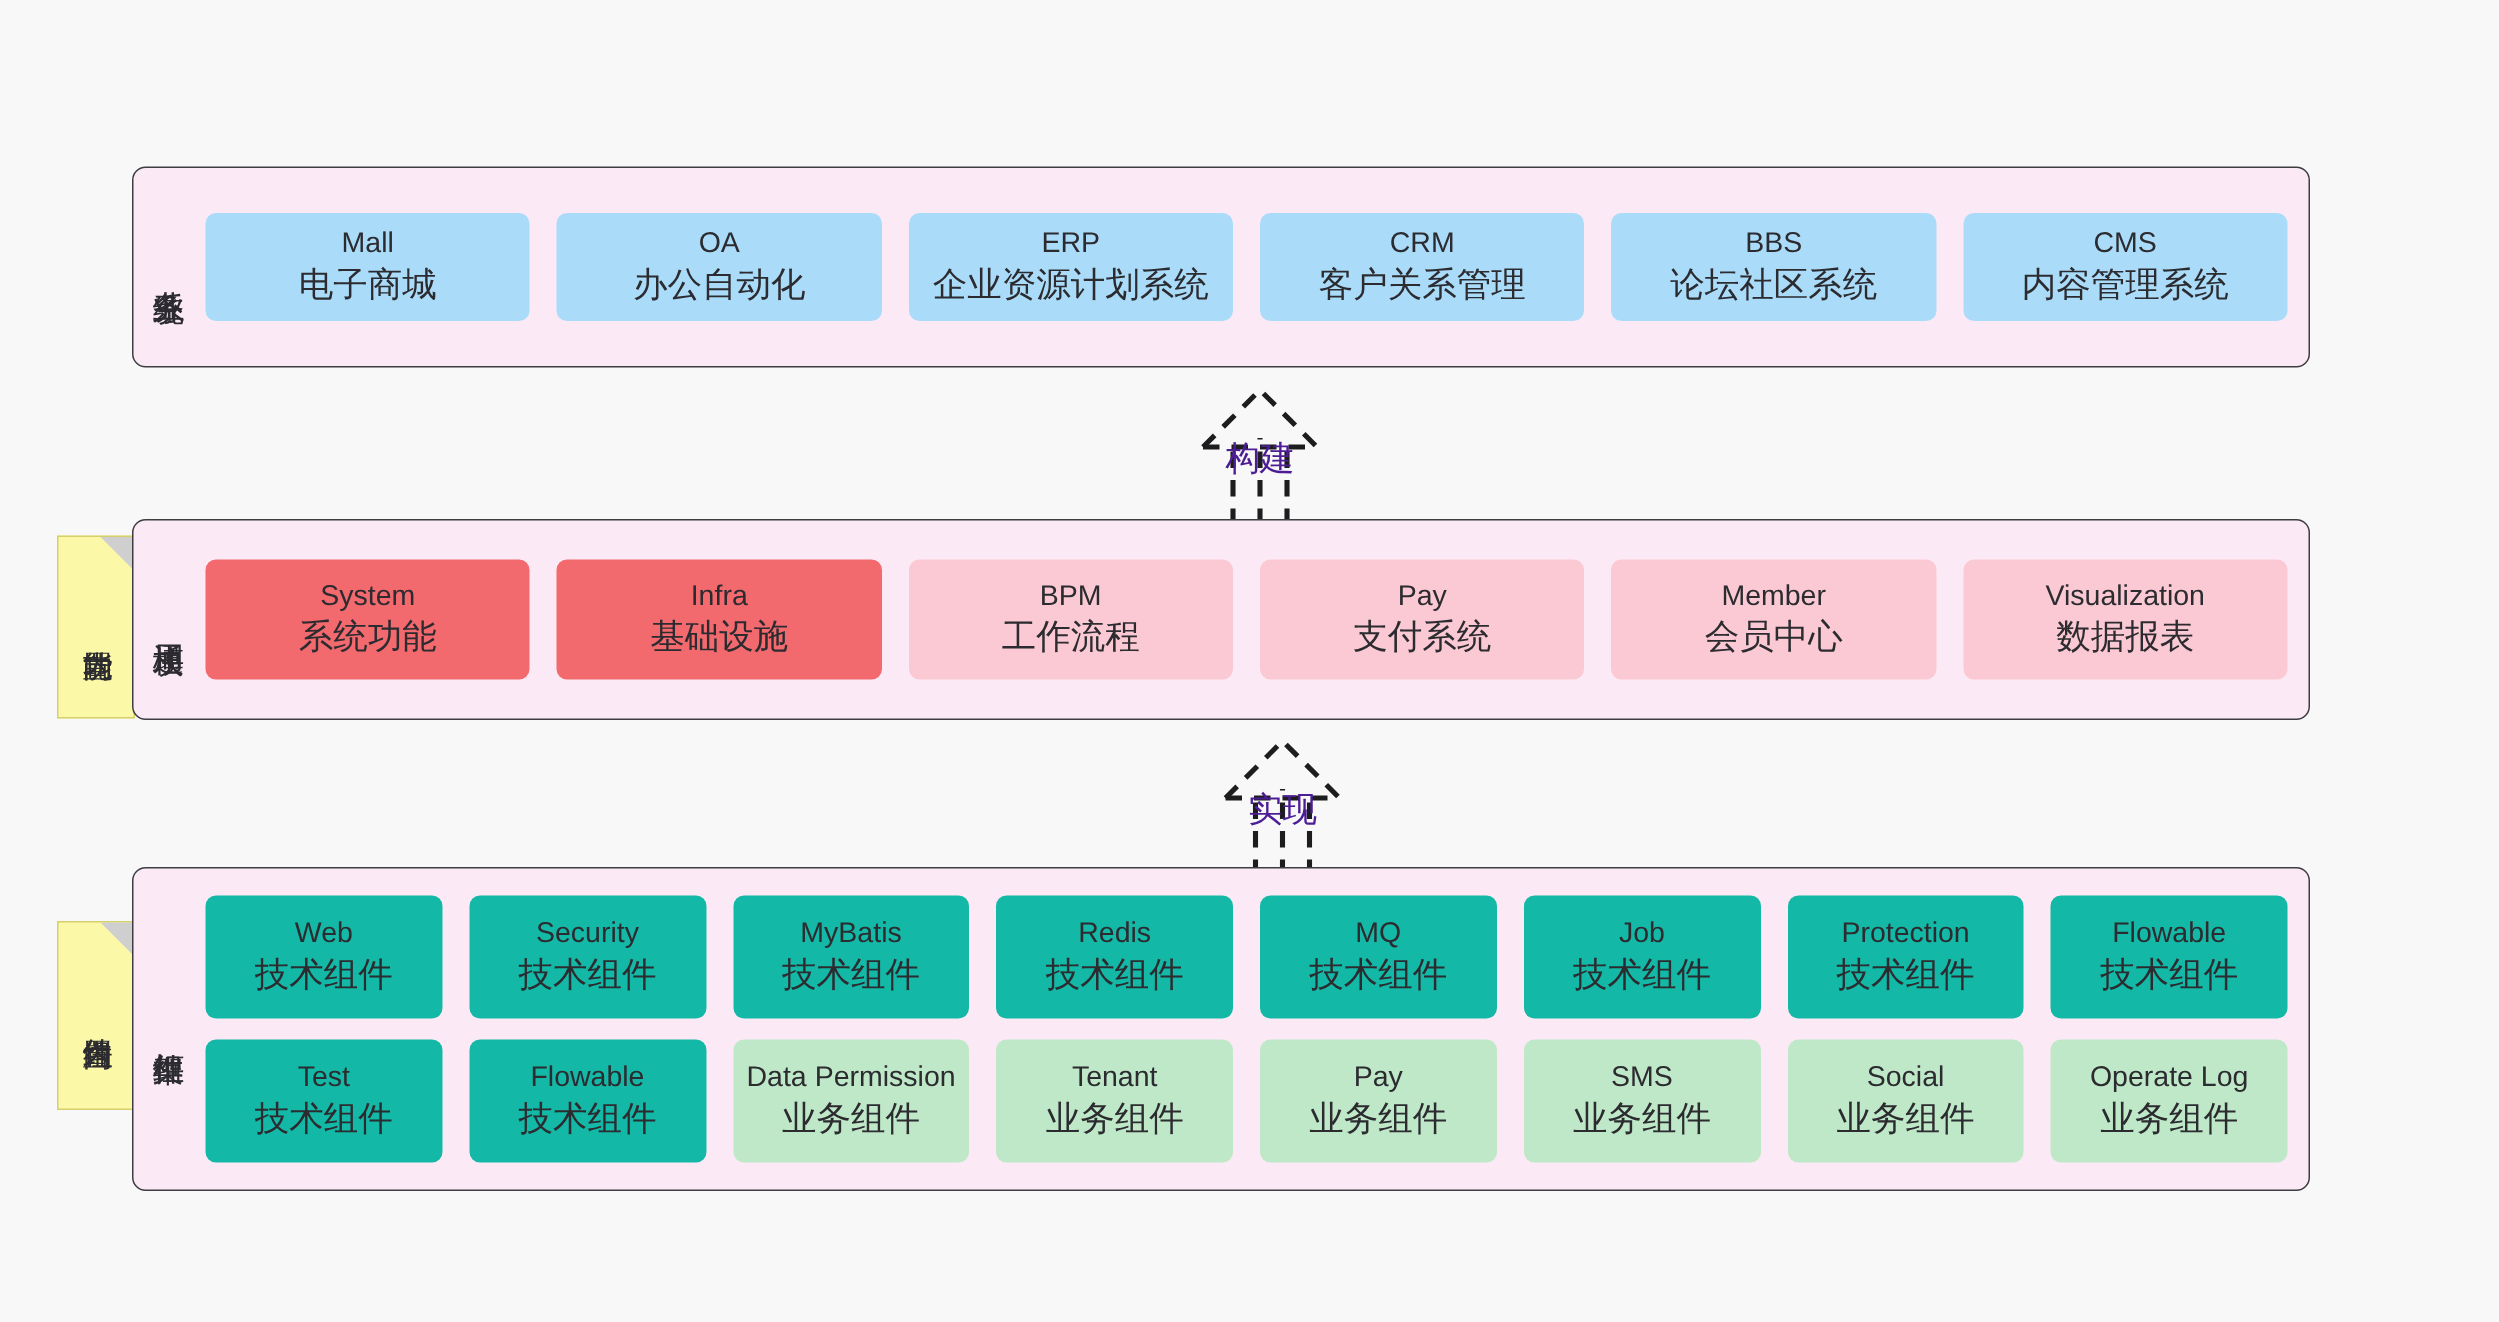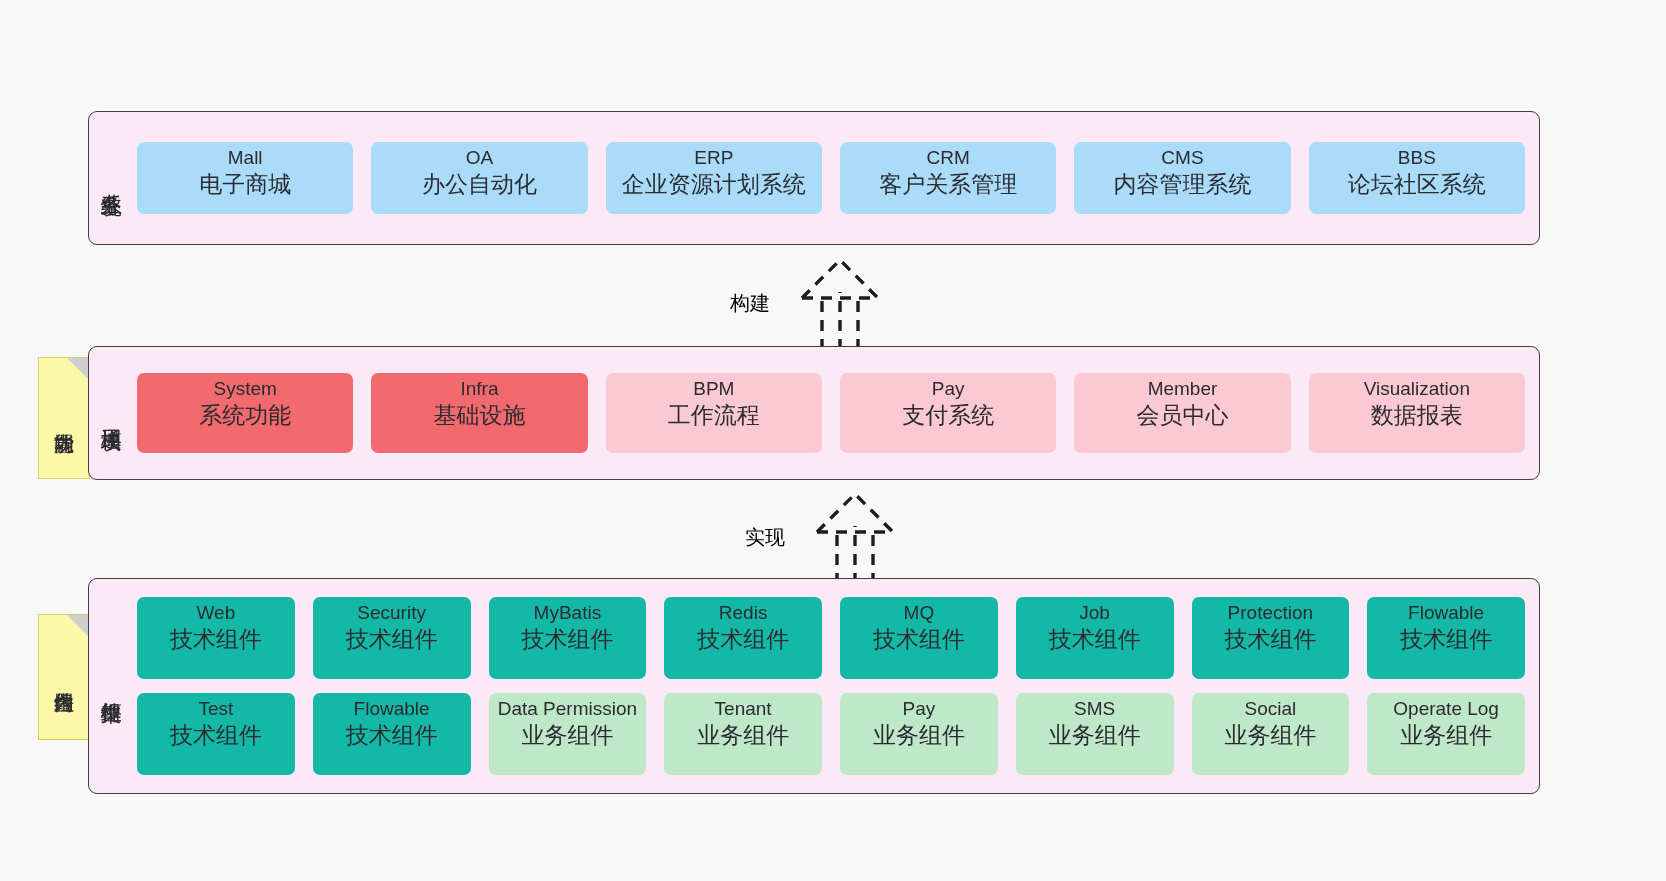--- a/index.html
+++ b/index.html
@@ -58,20 +58,21 @@
     gap: 18px;
     align-items: stretch;
   }
 
   .card {
     flex: 1 1 0;
     border-radius: 7px;
     display: flex;
     flex-direction: column;
     align-items: center;
+    justify-content: center;
     text-align: center;
     font-size: 19px;
     line-height: 1.28;
     color: #2b2b30;
     padding: 4px 6px;
   }
   .card .l2 { font-size: 23px; }
 
   
   .c-blue        { background: #aadcfa; }
@@ -123,23 +124,23 @@
   .connector {
     position: absolute;
     width: 220px;
     height: 110px;
   }
   .connector svg { display: block; width: 100%; height: 100%; overflow: visible; }
   .connector .conn-label {
     position: absolute;
     left: 0; right: 0;
     top: 40px;
-    text-align: left;
-    font-size: 20px;
-    color: #000000;
+    text-align: center;
+    font-size: 23px;
+    color: #4c1d95;
     background: transparent;
     pointer-events: none;
   }
   #connector-build   { left: 730px; top: 250px; }
   #connector-realize { left: 745px; top: 484px; }
 </style>
 </head>
 <body>
 
 <div id="stage">
@@ -158,26 +159,26 @@
         </div>
         <div class="card c-blue">
           <span class="l1">ERP</span>
           <span class="l2">企业资源计划系统</span>
         </div>
         <div class="card c-blue">
           <span class="l1">CRM</span>
           <span class="l2">客户关系管理</span>
         </div>
         <div class="card c-blue">
+          <span class="l1">BBS</span>
+          <span class="l2">论坛社区系统</span>
+        </div>
+        <div class="card c-blue">
           <span class="l1">CMS</span>
           <span class="l2">内容管理系统</span>
-        </div>
-        <div class="card c-blue">
-          <span class="l1">BBS</span>
-          <span class="l2">论坛社区系统</span>
         </div>
       </div>
     </div>
   </div>
 
   <div class="connector" id="connector-build">
     <svg viewBox="0 0 220 110" preserveAspectRatio="none" aria-hidden="true">
       <path d="M 110 100 L 110 42" stroke="#1d1d1f" stroke-width="3.4" fill="none" stroke-dasharray="11,8"></path>
       <path d="M 72 48 L 110 10 L 148 48" stroke="#1d1d1f" stroke-width="3.4" fill="none" stroke-dasharray="11,8" stroke-linejoin="miter"></path>
       <path d="M 72 48 L 148 48" stroke="#1d1d1f" stroke-width="3.4" fill="none" stroke-dasharray="11,8"></path>

